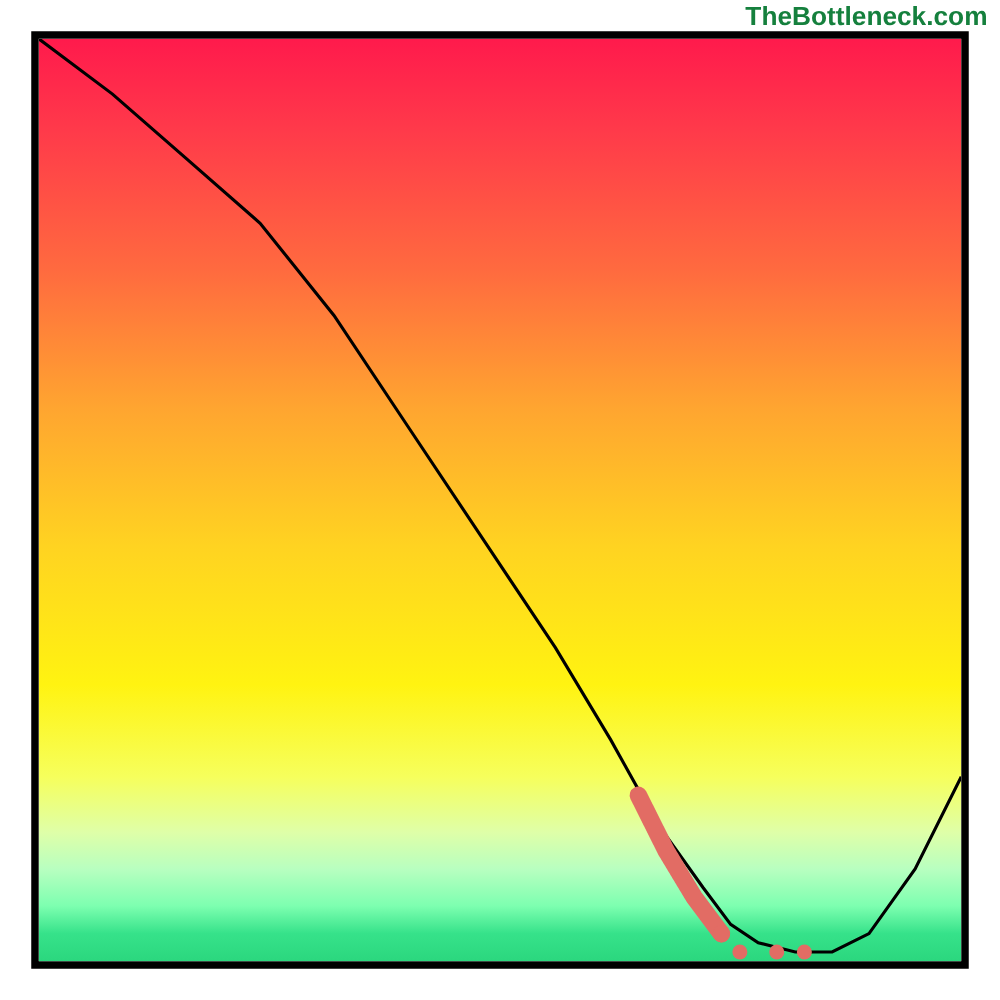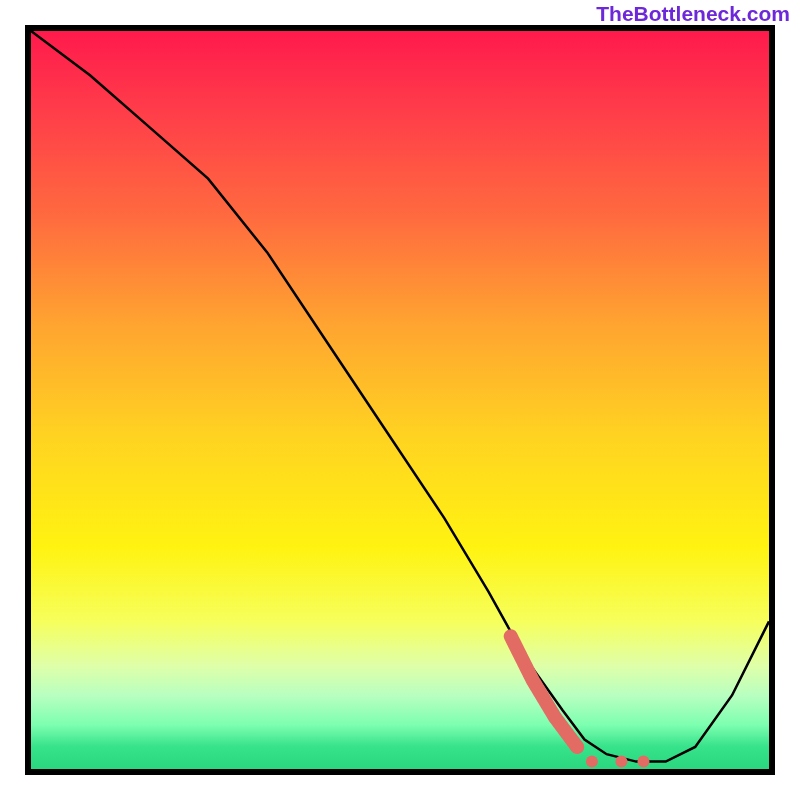--- a/index.html
+++ b/index.html
@@ -9,21 +9,21 @@
     position: relative;
     background: #fff;
     font-family: Arial, sans-serif;
   }
   .watermark {
     position: absolute;
     top: 2px;
     right: 10px;
     font-size: 21px;
     font-weight: bold;
-    color: #6d28d9;
+    color: #15803d;
     z-index: 10;
   }
   .frame {
     position: absolute;
     top: 25px;
     left: 25px;
     width: 750px;
     height: 750px;
     border: 6px solid #000;
     background: #fff;

